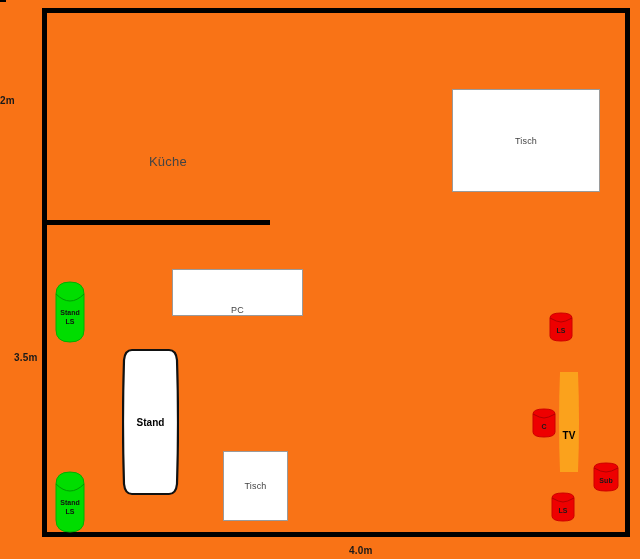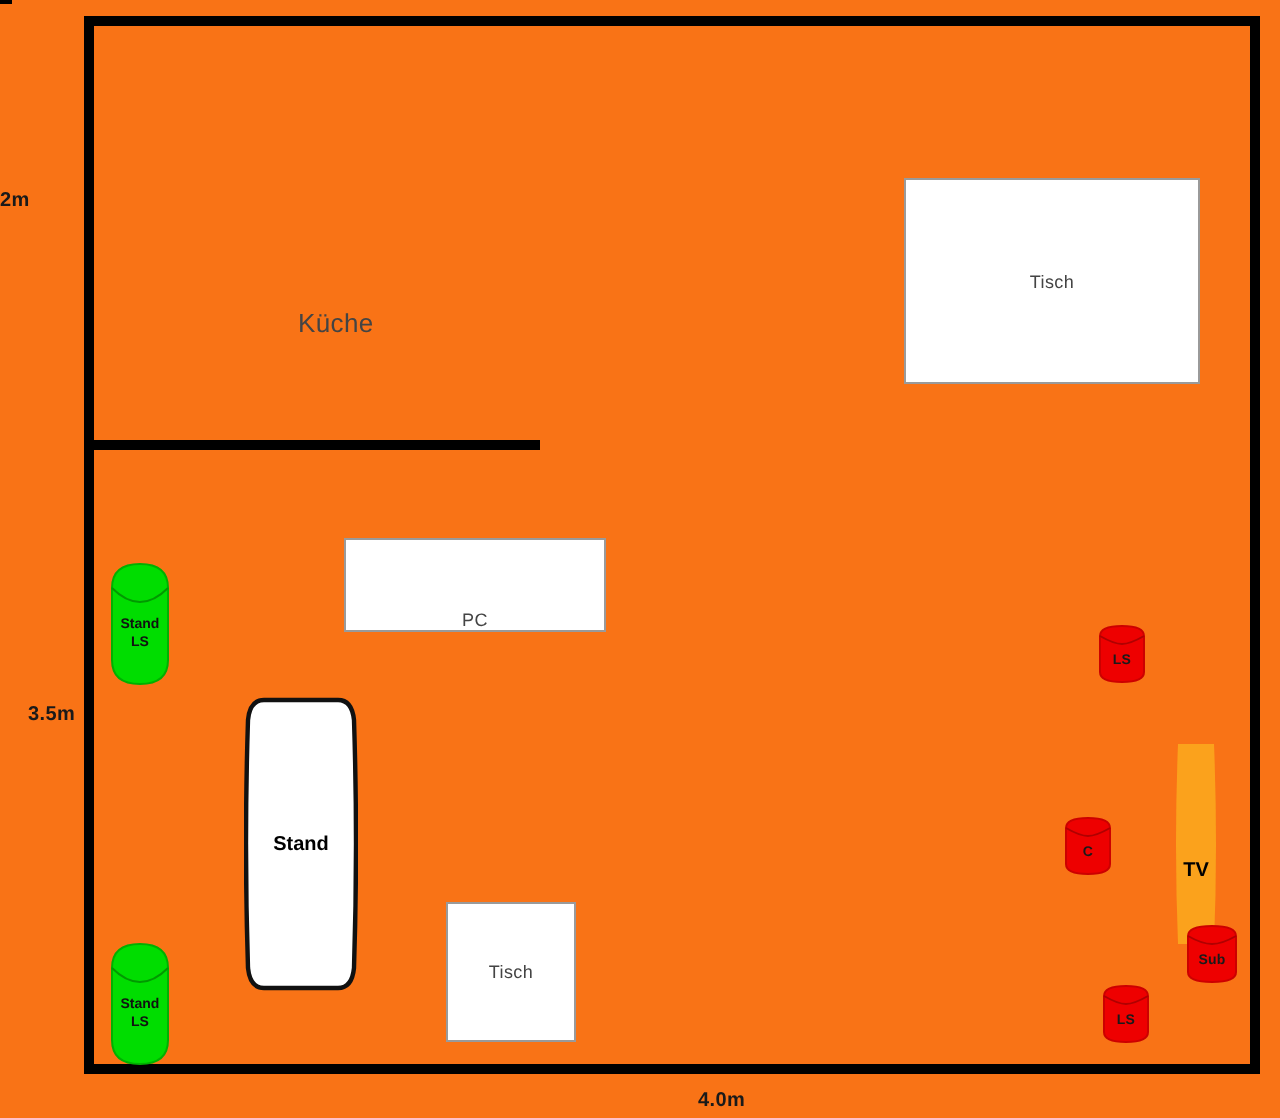--- a/index.html
+++ b/index.html
@@ -101,21 +101,20 @@
     color: #000000;
   }
 
   
   #tv {
     position: absolute;
     left: 557px;
     top: 372px;
     width: 24px;
     height: 127px;
-    margin-left: 29px;
   }
   #tv .tv-text {
     position: absolute;
     left: 0;
     top: 0;
     width: 100%;
     height: 100%;
     display: flex;
     align-items: center;
     justify-content: center;

